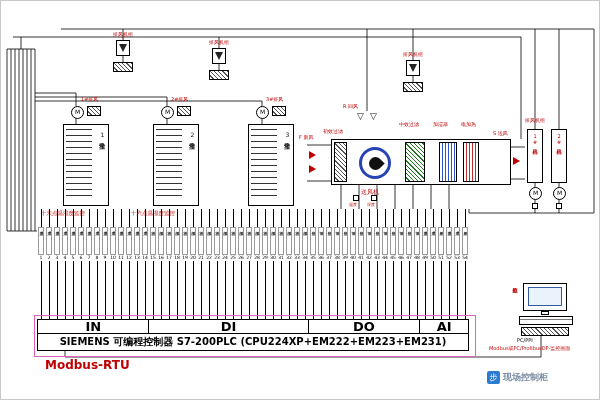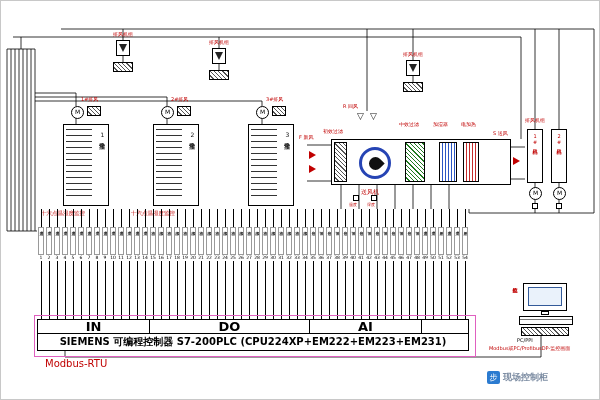--- a/index.html
+++ b/index.html
@@ -594,31 +594,32 @@
         <div class="bw"></div>
       </div>
     </div>
 
   <div class="abs pinkbox"></div>
   <div class="abs plctable">
     <div class="plc-row1">
 
         <div class="sec">IN</div>
 
+        <div class="sec">DI</div>
 
         <div class="sec">DO</div>
 
         <div class="sec">AI</div>
       </div>
     <div class="plc-row2">
       <div class="c2">SIEMENS  可编程控制器 S7-200PLC (CPU224XP+EM222+EM223+EM231)</div>
     </div>
   </div>
 
-  <div class="abs red" style="left:44px;top:357px;font-size:10px;font-weight:normal">Modbus-RTU</div>
+  <div class="abs red" style="left:44px;top:357px;font-size:12px;font-weight:bold">Modbus-RTU</div>
 
   <div class="abs vt red" style="left:507px;top:282px;width:10px;height:48px;font-size:5px">上位机监控</div>
   <div class="abs b" style="left:522px;top:282px;width:44px;height:28px">
     <div class="abs screen" style="left:4px;top:3px;width:34px;height:19px"></div>
   </div>
   <div class="abs b" style="left:540px;top:310px;width:8px;height:4px"></div>
   <div class="abs b sysbox" style="left:518px;top:315px;width:54px;height:9px"></div>
   <div class="abs b hatch-d" style="left:520px;top:326px;width:48px;height:9px"></div>
   <div class="abs lbl5" style="left:516px;top:337px;color:#000">PC/PPI</div>
   <div class="abs red lbl5" style="left:488px;top:345px">Modbus或PC/ProfibusDP-监控画面</div>

